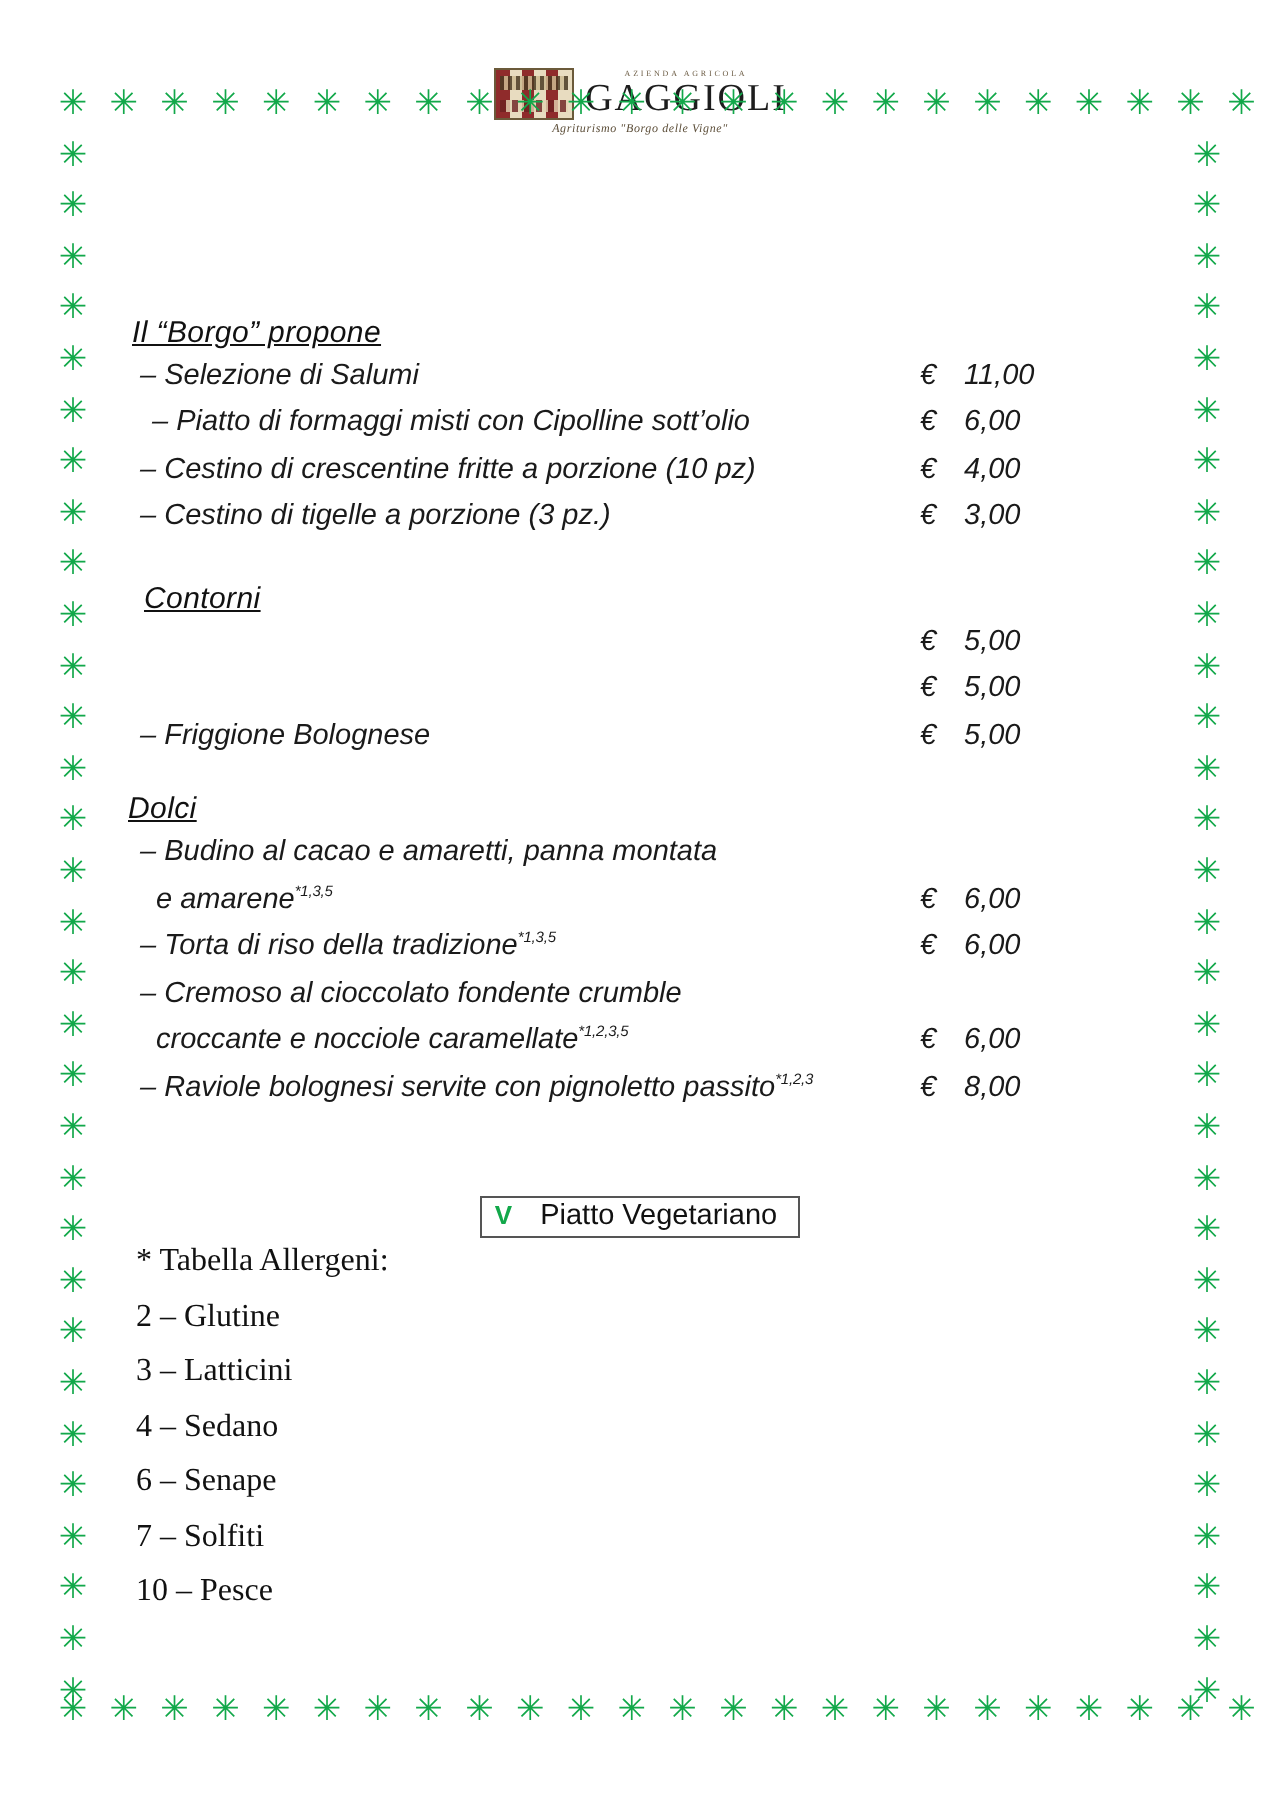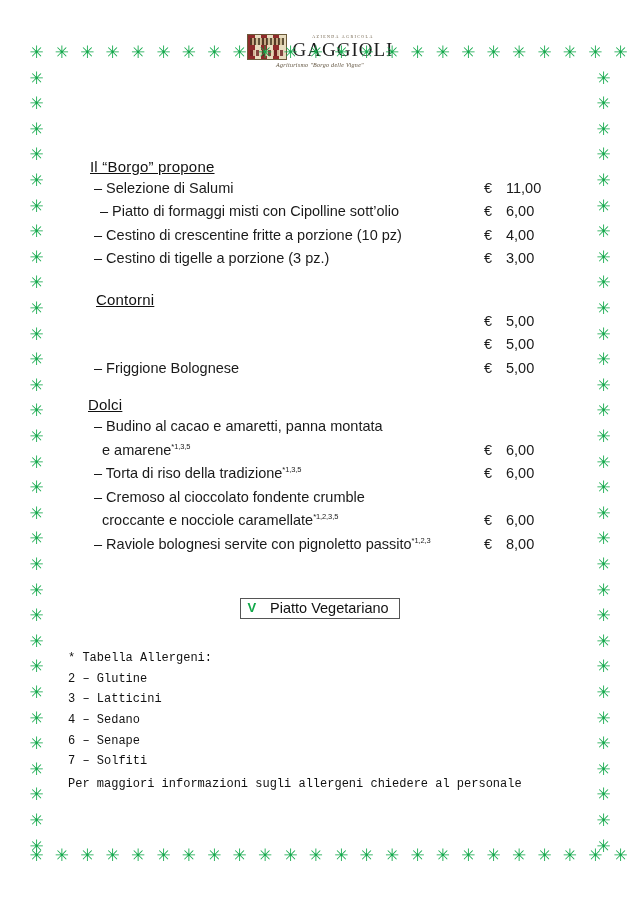--- a/index.html
+++ b/index.html
@@ -116,23 +116,24 @@
     font-size: 17px;
     line-height: 1;
     width: 17px;
     height: 17px;
     text-align: center;
   }
 
   
   .content {
     position: absolute;
-    left: 80px;
+    left: 56px;
     top: 158px;
     width: 478px;
+    font-style: italic;
   }
   .section { margin-bottom: 4px; }
   .section-title {
     font-family: "Liberation Sans", sans-serif;
     font-size: 15px;
     color: #111;
     text-decoration: underline;
     margin: 0 0 2px 10px;
     letter-spacing: .2px;
   }
@@ -205,24 +206,24 @@
   .veg-label {
     font-family: "Liberation Sans", sans-serif;
     font-size: 14.5px;
     color: #111;
   }
 
   
   .allerg-block {
     position: absolute;
     left: 68px;
-    top: 648px;
+    top: 617px;
     width: 470px;
-    font-family: Liberation Mono, monospace;
-    font-size: 12px;
+    font-family: Liberation Serif, serif;
+    font-size: 16px;
     color: #111;
     line-height: 1.72;
   }
   .allerg-block div { white-space: nowrap; }
   .allerg-note { margin-top: 2px; }
 </style>
 </head>
 <body>
 
 <div class="header">
@@ -447,14 +448,14 @@
   </div>
 </div>
 
 <div class="allerg-block" id="allerg-block">
     <div>* Tabella Allergeni:</div>
     <div>2 – Glutine</div>
     <div>3 – Latticini</div>
     <div>4 – Sedano</div>
     <div>6 – Senape</div>
     <div>7 – Solfiti</div>
-    <div class="allerg-note">Per maggiori informazioni sugli allergeni chiedere al personale</div>
+    <div>10 – Pesce</div>
   </div>
 
 </body></html>

